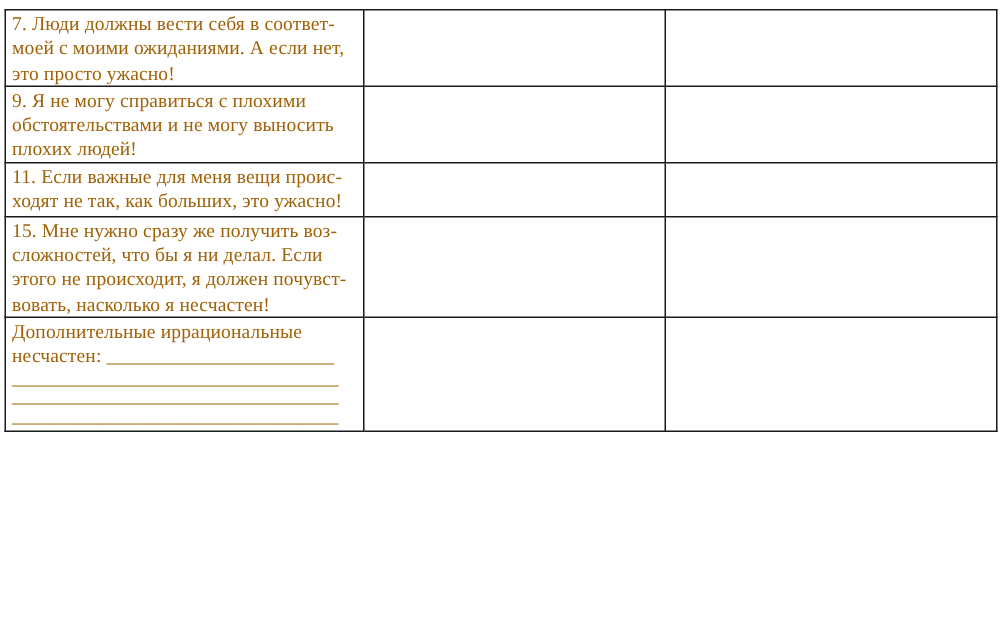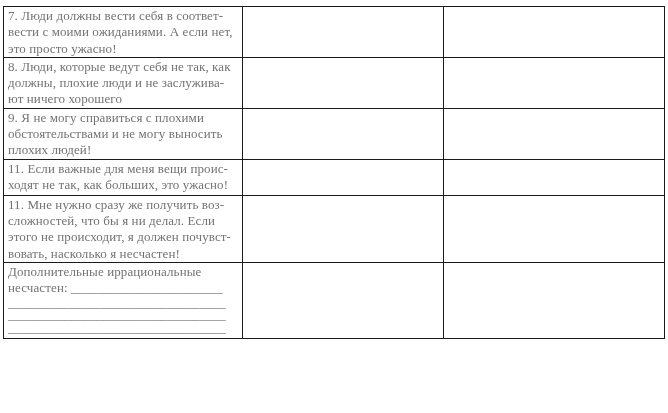--- a/index.html
+++ b/index.html
@@ -7,21 +7,21 @@
     padding: 0;
     background: #ffffff;
   }
   .page {
     position: relative;
     width: 668px;
     height: 413px;
     background: #ffffff;
     overflow: hidden;
     font-family: "Liberation Serif", "DejaVu Serif", serif;
-    color: #737373;
+    color: #a16207;
     text-decoration: underline;
   }
   table.beliefs {
     position: absolute;
     left: 3px;
     top: 6px;
     width: 661px;
     border-collapse: collapse;
     table-layout: fixed;
   }
@@ -63,31 +63,22 @@
   <table class="beliefs">
     <colgroup>
       <col class="c1">
       <col class="c2">
       <col class="c3">
     </colgroup>
     <tbody>
       <tr class="r0">
         <td>
           <div class="ln">7. Люди должны вести себя в соответ-</div>
-          <div class="ln">вести с моими ожиданиями. А если нет,</div>
+          <div class="ln">моей с моими ожиданиями. А если нет,</div>
           <div class="ln">это просто ужасно!</div>
-        </td>
-        <td></td>
-        <td></td>
-      </tr>
-      <tr class="r1">
-        <td>
-          <div class="ln">8. Люди, которые ведут себя не так, как</div>
-          <div class="ln">должны, плохие люди и не заслужива-</div>
-          <div class="ln">ют ничего хорошего</div>
         </td>
         <td></td>
         <td></td>
       </tr>
       <tr class="r2">
         <td>
           <div class="ln">9. Я не могу справиться с плохими</div>
           <div class="ln">обстоятельствами и не могу выносить</div>
           <div class="ln">плохих людей!</div>
         </td>
@@ -97,21 +88,21 @@
       <tr class="r4">
         <td>
           <div class="ln">11. Если важные для меня вещи проис-</div>
           <div class="ln">ходят не так, как больших, это ужасно!</div>
         </td>
         <td></td>
         <td></td>
       </tr>
       <tr class="r6">
         <td>
-          <div class="ln">11. Мне нужно сразу же получить воз-</div>
+          <div class="ln">15. Мне нужно сразу же получить воз-</div>
           <div class="ln">сложностей, что бы я ни делал. Если</div>
           <div class="ln">этого не происходит, я должен почувст-</div>
           <div class="ln">вовать, насколько я несчастен!</div>
         </td>
         <td></td>
         <td></td>
       </tr>
       <tr class="r7">
         <td>
           <div class="ln">Дополнительные иррациональные</div>

